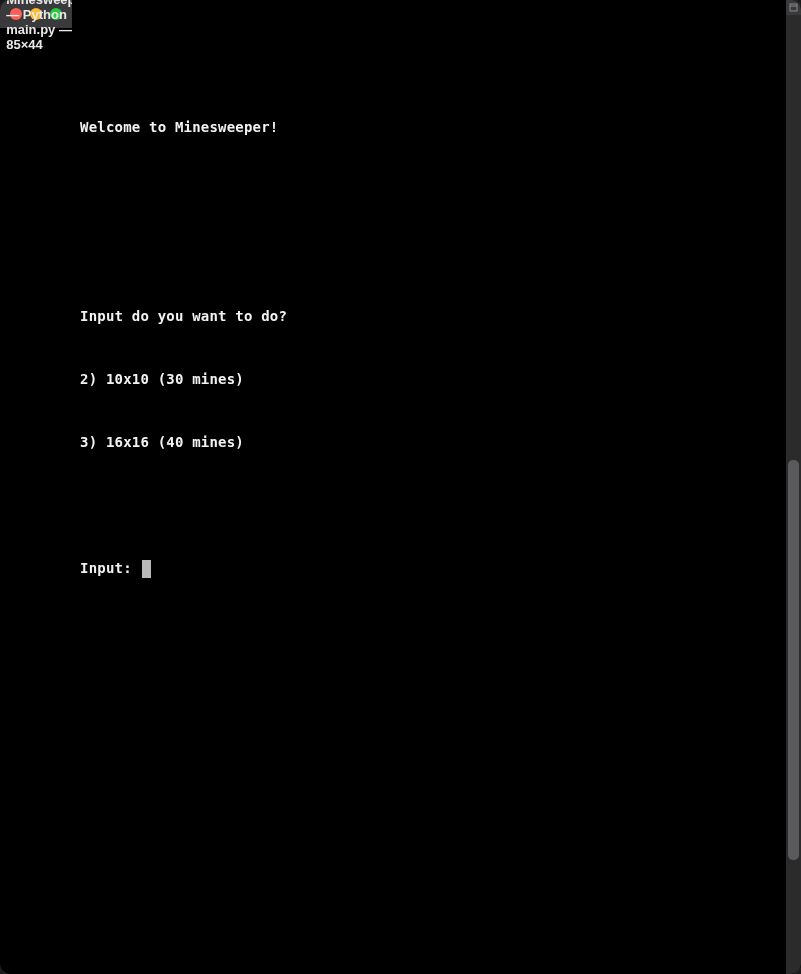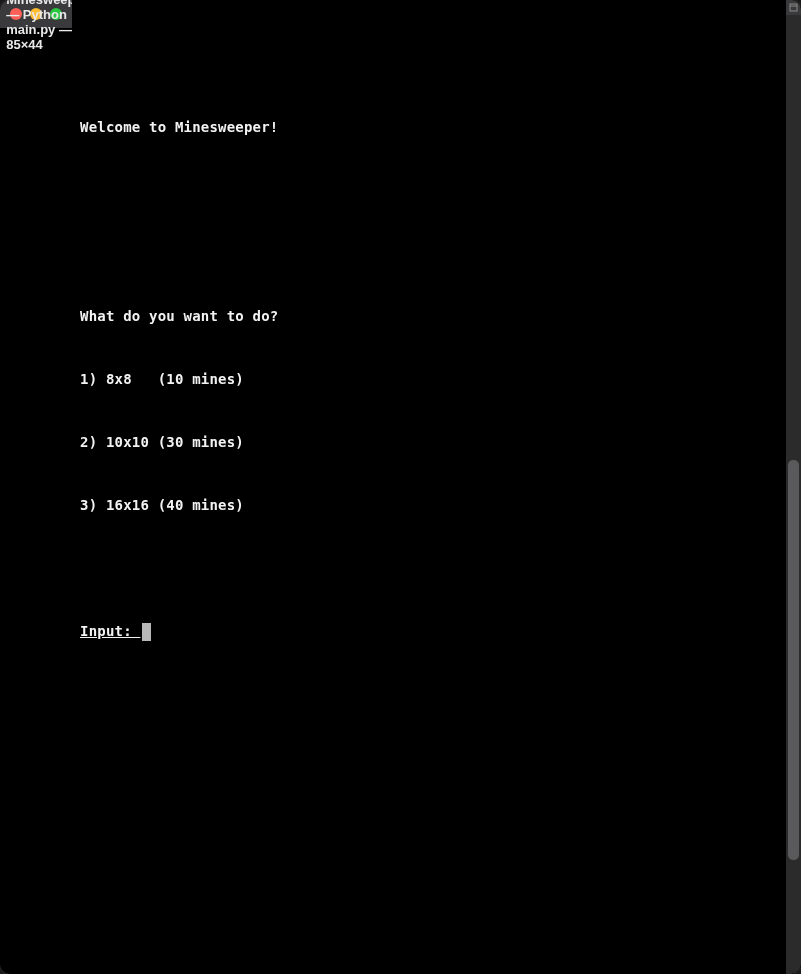--- a/index.html
+++ b/index.html
@@ -82,21 +82,20 @@
       white-space: pre;
       font-weight: 600;
       letter-spacing: 0.2px;
     }
     .terminal-content div {
       min-height: 1.5em;
     }
     .prompt-line {
       display: flex;
       align-items: center;
-      text-decoration: underline;
     }
     .cursor {
       display: inline-block;
       width: 9px;
       height: 18px;
       background: #b8b8b8;
       margin-left: 2px;
       vertical-align: middle;
     }
     .scrollbar-track {
@@ -143,22 +142,21 @@
       </span>
       <span class="title-text">CLI-Minesweeper — Python main.py — 85×44</span>
     </div>
   </div>
   <div class="terminal-body">
     <div class="terminal-content">
       <div></div>
       <div>Welcome to Minesweeper!</div>
       <div></div>
       <div></div>
-      <div>What do you want to do?</div>
-      <div>1) 8x8   (10 mines)</div>
+      <div>Input do you want to do?</div>
       <div>2) 10x10 (30 mines)</div>
       <div>3) 16x16 (40 mines)</div>
       <div></div>
       <div class="prompt-line"><span>Input: </span><span class="cursor"></span></div>
     </div>
     <div class="scrollbar-track">
       <div class="scrollbar-top-btn">
         <svg width="9" height="9" viewBox="0 0 9 9">
           <rect x="1" y="1" width="7" height="7" fill="none" stroke="#888" stroke-width="1"></rect>
           <line x1="1" y1="3" x2="8" y2="3" stroke="#888" stroke-width="1"></line>

